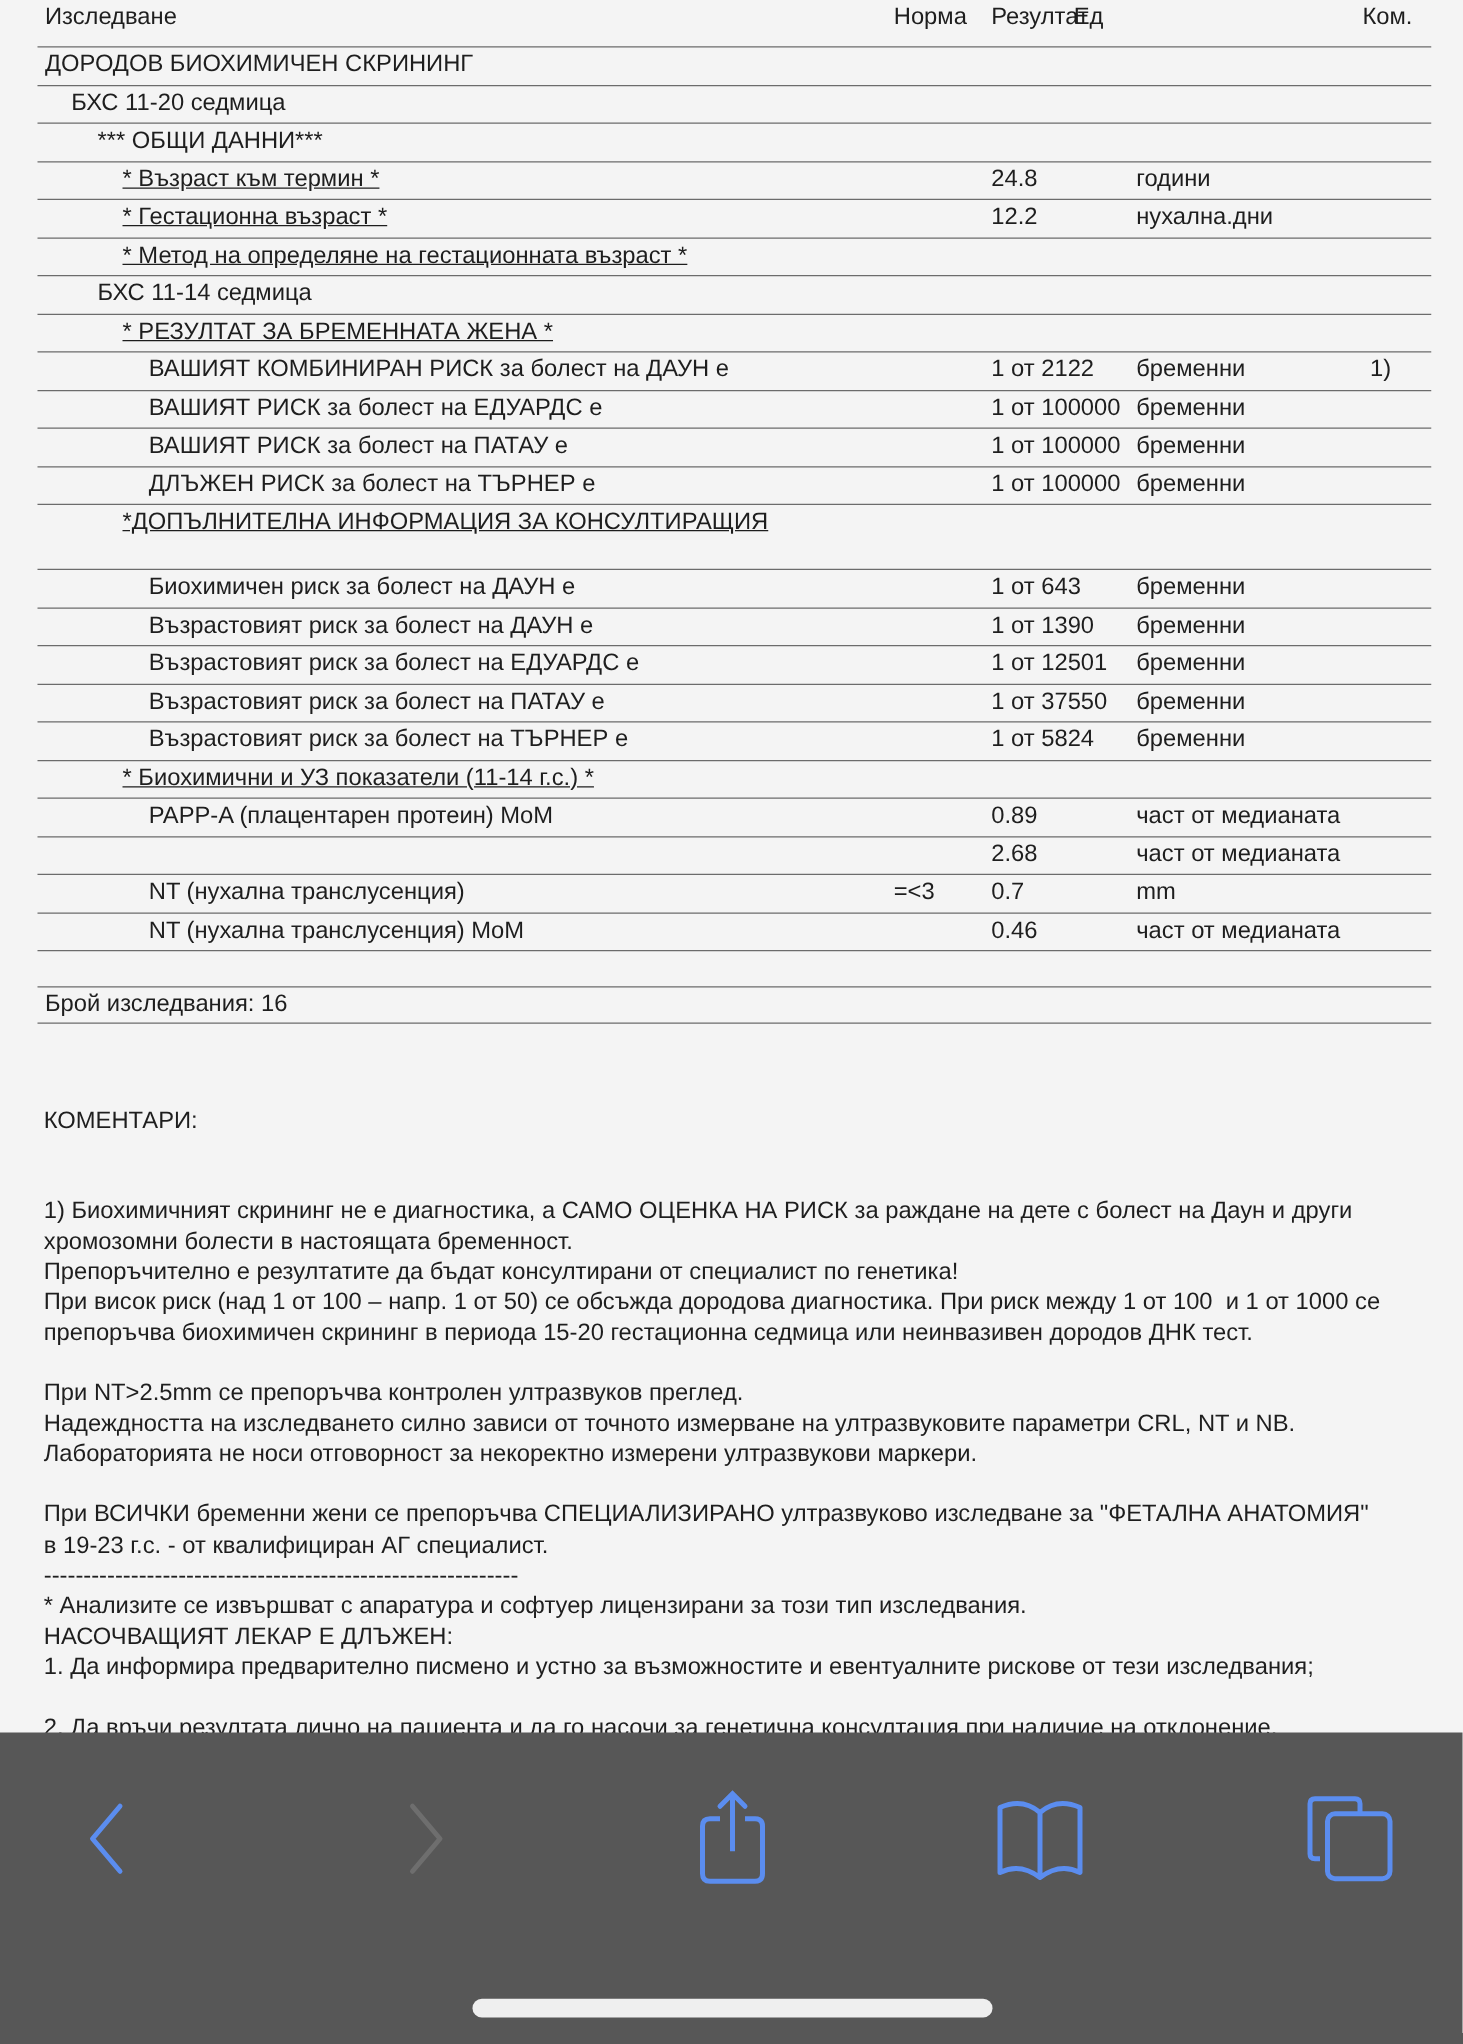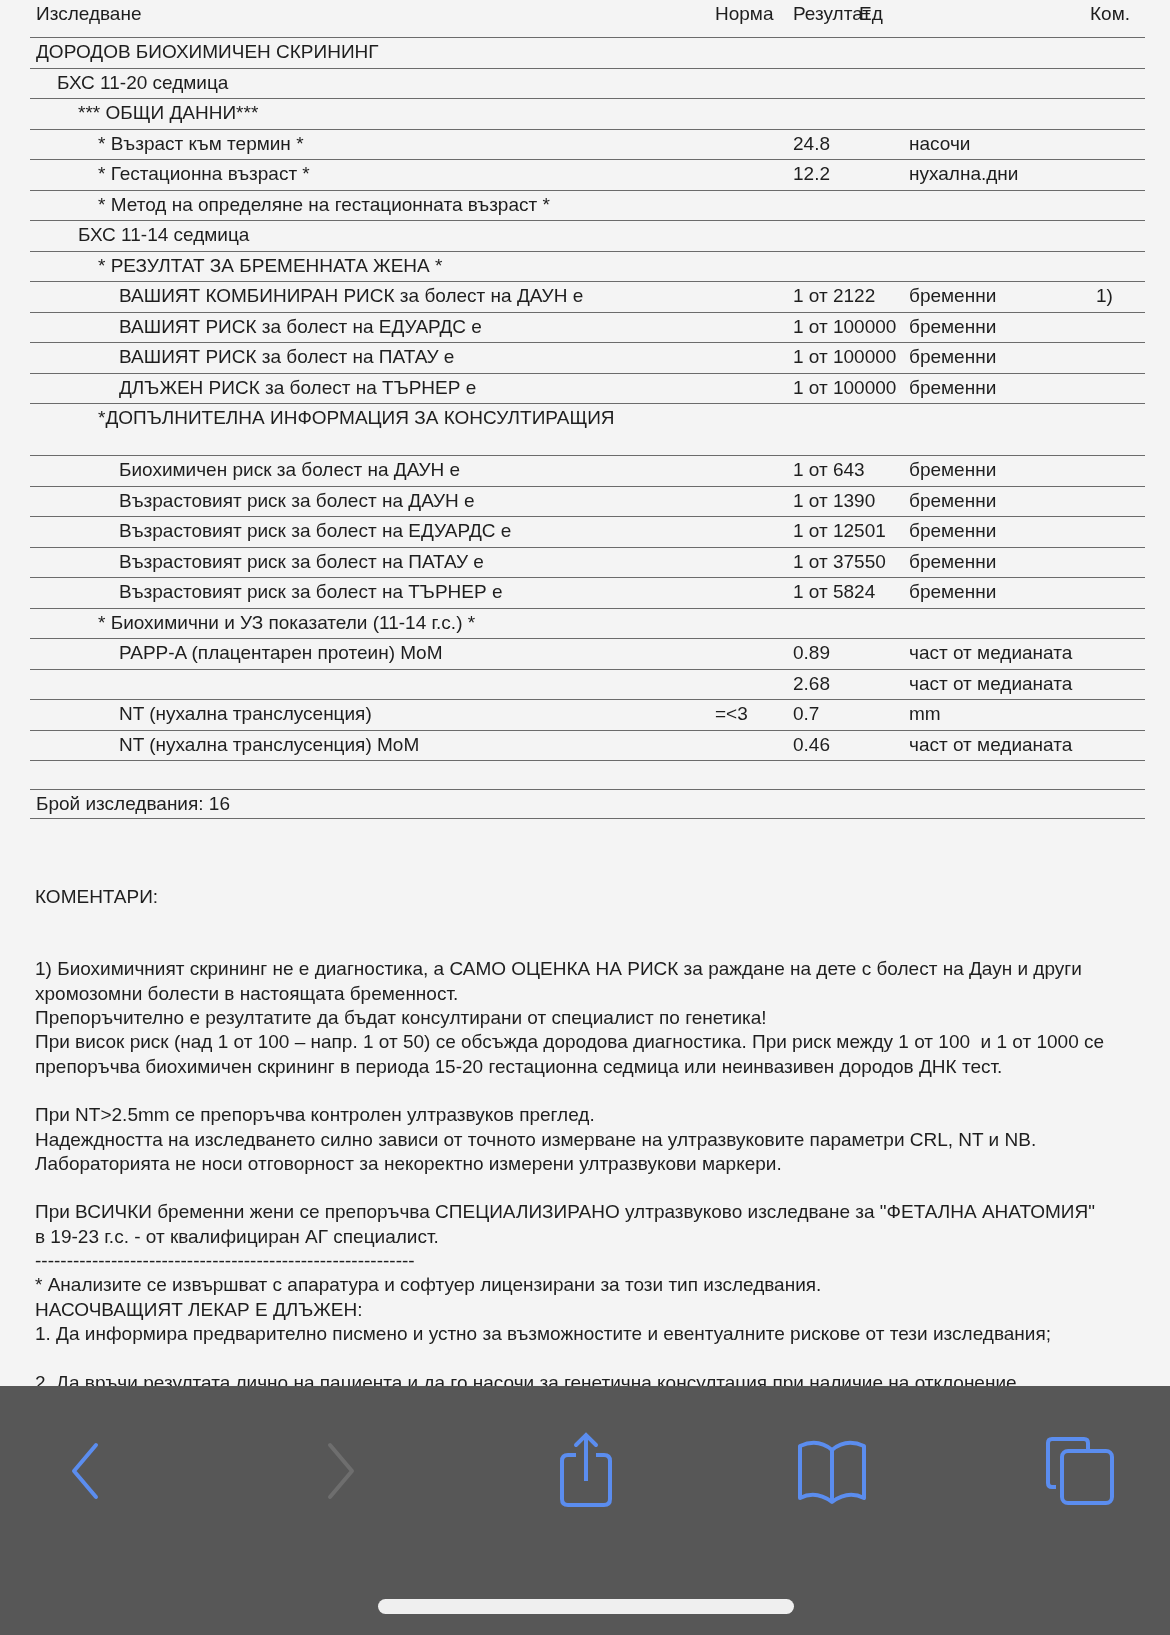--- a/index.html
+++ b/index.html
@@ -15,21 +15,21 @@
   .row { position:relative; height:29.5px; border-top:1.5px solid #6b6b6b; font-size:19px;text-align:center; }
   .row.tall { height:51px; }
   .row.blank { height:28px; }
   .row.last { border-bottom:1.5px solid #6b6b6b; height:28px; }
   .row span { position:absolute; top:3px; white-space:nowrap; }
   .c-name { }
   .c-norm { left:685px; }
   .c-res { left:763px; }
   .c-unit { left:879px; }
   .c-com { left:1066px; }
-  .l0 { left:6px; } .l1 { left:27px; } .l2 { left:48px; } .l3 { left:68px; } .l4 { left:89px; }
+  .l0 { left:6px; } .l1 { left:27px; } .l2 { left:48px; } .l3 { left:68px;text-decoration:underline; } .l4 { left:89px; }
   .comments { position:absolute; left:35px; top:836px; width:1100px; font-size:19px; line-height:24.3px; white-space:pre-wrap; }
   .toolbar { position:absolute; left:0; top:1386px; width:1170px; height:249px; background:#575757; }
   .tb-btn { position:absolute; top:40px; width:80px; height:90px; display:flex; align-items:center; justify-content:center; cursor:pointer; }
   .home-ind { position:absolute; left:378px; top:213px; width:416px; height:15px; border-radius:8px; background:#efefef; }
 </style>
 </head>
 <body>
 
 <div class="doc">
   <div class="hdr">
@@ -59,21 +59,21 @@
         <span class="c-name l2">*** ОБЩИ ДАННИ***</span>
         <span class="c-norm"></span>
         <span class="c-res"></span>
         <span class="c-unit"></span>
         <span class="c-com"></span>
       </div>
       <div class="row">
         <span class="c-name l3">* Възраст към термин *</span>
         <span class="c-norm"></span>
         <span class="c-res">24.8</span>
-        <span class="c-unit">насочи</span>
+        <span class="c-unit">години</span>
         <span class="c-com"></span>
       </div>
       <div class="row">
         <span class="c-name l3">* Гестационна възраст *</span>
         <span class="c-norm"></span>
         <span class="c-res">12.2</span>
         <span class="c-unit">нухална.дни</span>
         <span class="c-com"></span>
       </div>
       <div class="row">

